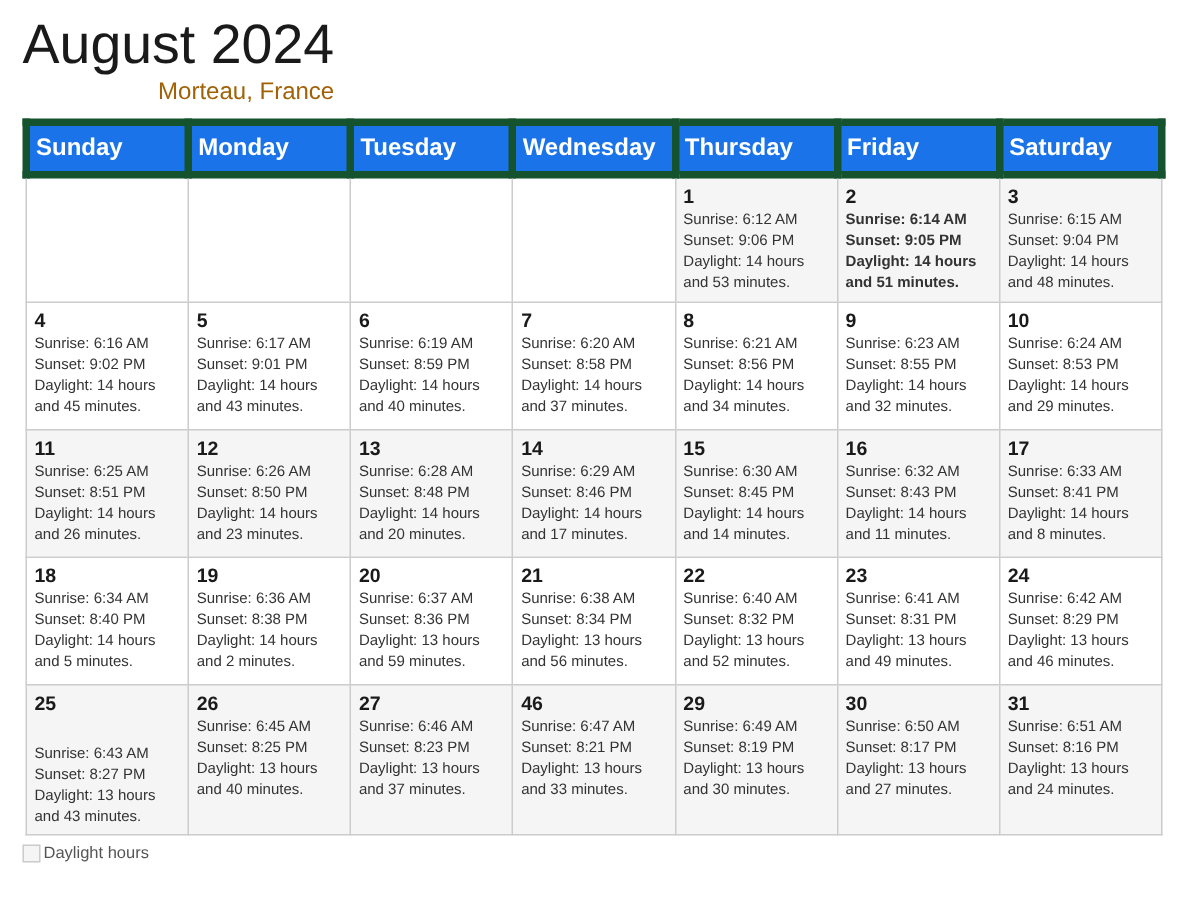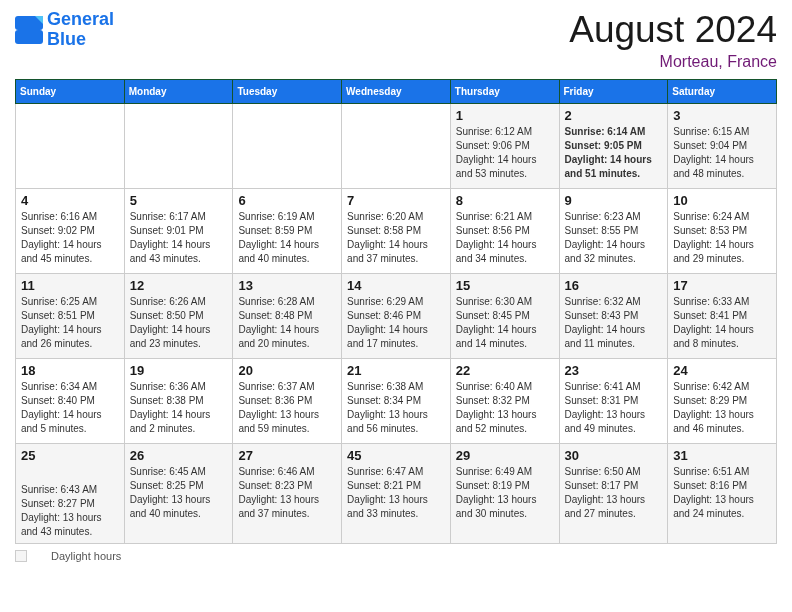--- a/index.html
+++ b/index.html
@@ -38,36 +38,36 @@
       text-align: right;
     }
     .month-year {
       font-size: 37px;
       font-weight: normal;
       color: #1a1a1a;
       line-height: 1.1;
     }
     .location {
       font-size: 16px;
-      color: #701a75;
+      color: #a16207;
       margin-top: 2px;
     }
     table {
       width: 100%;
       border-collapse: collapse;
       table-layout: fixed;
     }
     thead th {
       background-color: #1a73e8;
       color: #fff;
-      font-size: 10px;
+      font-size: 16px;
       font-weight: bold;
       padding: 6px 4px;
       text-align: left;
-      border: 1px solid #14532d;
+      border: 5px solid #14532d;
     }
     tbody td {
       border: 1px solid #ccc;
       vertical-align: top;
       padding: 4px 5px;
       font-size: 10.5px;
       color: #222;
       height: 85px;
       background: #fff;
     }
@@ -91,45 +91,34 @@
     }
     .empty-cell {
       background: #fff !important;
     }
     .footer {
       margin-top: 6px;
       font-size: 11px;
       color: #555;
       display: flex;
       align-items: center;
-      gap: 24px;
+      gap: 2px;
     }
     .footer-dot {
       width: 12px;
       height: 12px;
       background: #f5f5f5;
       border: 1px solid #ccc;
       display: inline-block;
     }
   </style>
 </head>
 <body>
 
 <div class="header">
-  <div class="logo">
-    <svg class="logo-icon" viewBox="0 0 28 28" xmlns="http://www.w3.org/2000/svg">
-      <rect width="28" height="14" rx="3" fill="#1a73e8"></rect>
-      <rect y="14" width="28" height="14" rx="3" fill="#1a73e8"></rect>
-      <polygon points="20,0 28,8 28,0" fill="#4fc3f7"></polygon>
-    </svg>
-    <div class="logo-text">
-      <div><span>General</span></div>
-      <div><span style="color:#1a73e8">Blue</span></div>
-    </div>
-  </div>
   <div class="title-block">
     <div class="month-year">August 2024</div>
     <div class="location">Morteau, France</div>
   </div>
 </div>
 
 <table>
   <thead>
     <tr>
       <th>Sunday</th>
@@ -338,21 +327,21 @@
 and 40 minutes.</div>
         </td>
         <td>
           <span class="day-number">27</span>
           <div class="day-info" style="white-space: pre-line;">Sunrise: 6:46 AM
 Sunset: 8:23 PM
 Daylight: 13 hours
 and 37 minutes.</div>
         </td>
         <td>
-          <span class="day-number">45</span>
+          <span class="day-number">46</span>
           <div class="day-info" style="white-space: pre-line;">Sunrise: 6:47 AM
 Sunset: 8:21 PM
 Daylight: 13 hours
 and 33 minutes.</div>
         </td>
         <td>
           <span class="day-number">29</span>
           <div class="day-info" style="white-space: pre-line;">Sunrise: 6:49 AM
 Sunset: 8:19 PM
 Daylight: 13 hours

